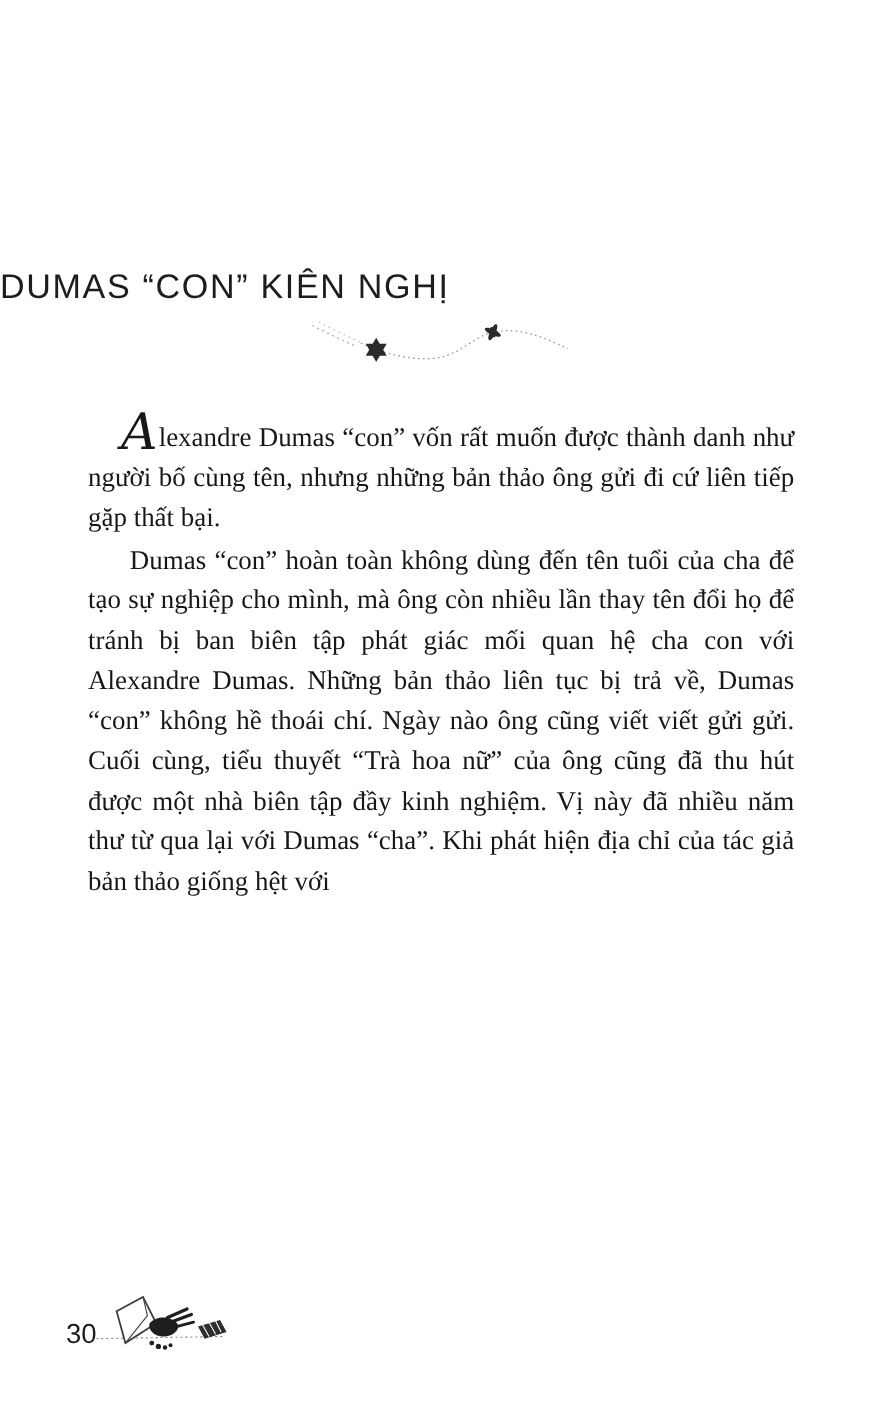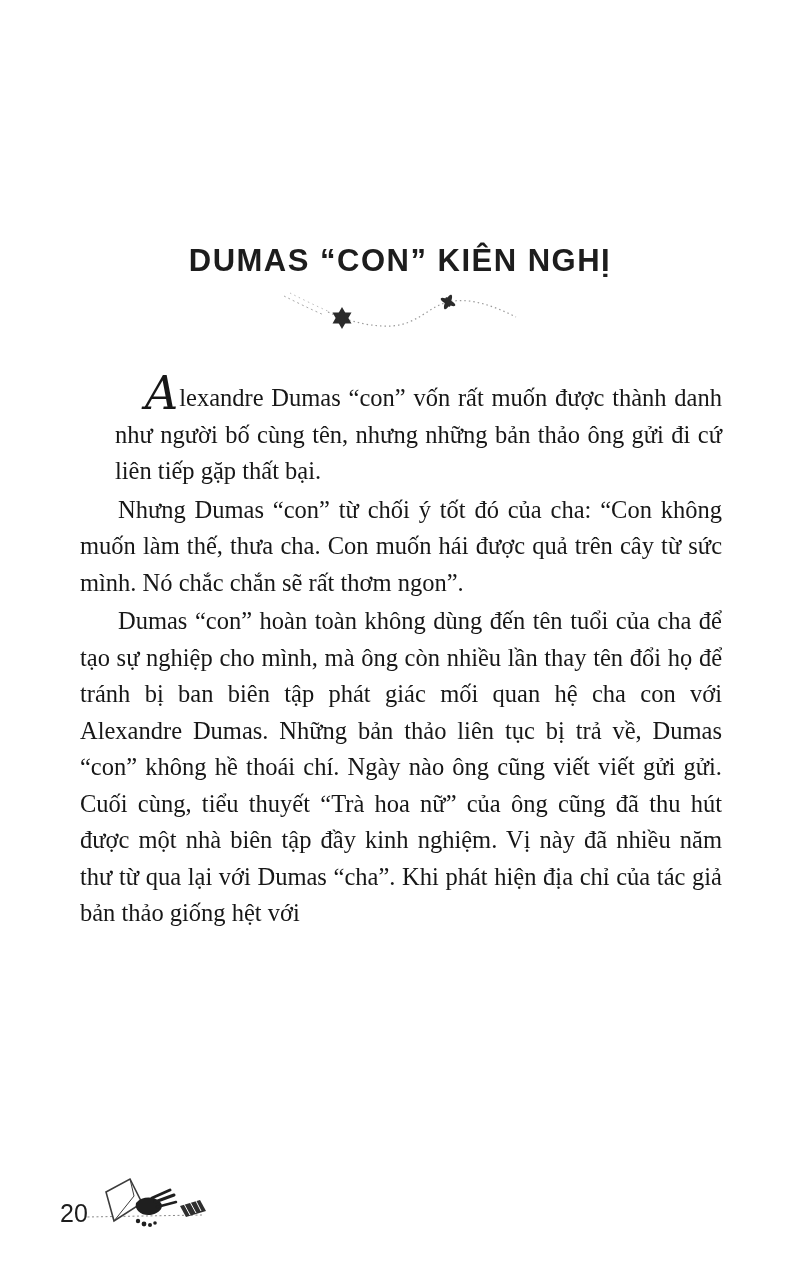--- a/index.html
+++ b/index.html
@@ -14,24 +14,24 @@
     background: #ffffff;
     color: #1c1c1c;
     overflow: hidden;
   }
   .chapter-title {
     position: absolute;
     top: 243px;
     left: 0;
     width: 100%;
     margin: 0;
-    text-align: center;
+    text-align: left;
     font-family: "Liberation Sans", sans-serif;
     font-size: 31px;
-    font-weight: 700;
+    font-weight: 400;
     letter-spacing: 1.5px;
     color: #1d1d1d;
   }
   .divider {
     position: absolute;
     top: 290px;
     left: 0;
     width: 100%;
     text-align: center;
   }
@@ -45,21 +45,20 @@
     line-height: 36.5px;
     text-align: justify;
     color: #171717;
   }
   .para {
     margin: 0 0 2px 0;
     text-indent: 38px;
   }
   .para.first {
     text-indent: 30px;
-    margin-left: 35px;
   }
   .drop-cap {
     font-family: "DejaVu Serif", serif;
     font-style: italic;
     font-size: 46px;
     line-height: 0;
     position: relative;
     top: 3px;
     margin-right: 1px;
   }
@@ -105,26 +104,25 @@
         <ellipse rx="8" ry="2.6" transform="rotate(25)"></ellipse>
         <ellipse rx="8" ry="2.6" transform="rotate(115)"></ellipse>
         <ellipse rx="5" ry="2" transform="rotate(70)"></ellipse>
         <circle r="2.2"></circle>
       </g>
     </svg>
   </div>
 
   <div class="body-text">
     <p class="para first"><span class="drop-cap">A</span><span>lexandre Dumas “con” vốn rất muốn được thành danh như người bố cùng tên, nhưng những bản thảo ông gửi đi cứ liên tiếp gặp thất bại.</span></p>
-    <p class="para">Nhưng Dumas “con” từ chối ý tốt đó của cha: “Con không muốn làm thế, thưa cha. Con muốn hái được quả trên cây từ sức mình. Nó chắc chắn sẽ rất thơm ngon”.</p>
     <p class="para">Dumas “con” hoàn toàn không dùng đến tên tuổi của cha để tạo sự nghiệp cho mình, mà ông còn nhiều lần thay tên đổi họ để tránh bị ban biên tập phát giác mối quan hệ cha con với Alexandre Dumas. Những bản thảo liên tục bị trả về, Dumas “con” không hề thoái chí. Ngày nào ông cũng viết viết gửi gửi. Cuối cùng, tiểu thuyết “Trà hoa nữ” của ông cũng đã thu hút được một nhà biên tập đầy kinh nghiệm. Vị này đã nhiều năm thư từ qua lại với Dumas “cha”. Khi phát hiện địa chỉ của tác giả bản thảo giống hệt với</p>
   </div>
 
   <div class="footer">
-    <span class="page-number">20</span>
+    <span class="page-number">30</span>
     <svg class="footer-sketch" width="150" height="56" viewBox="0 0 150 56" aria-hidden="true">
 
       <line x1="-55" y1="42" x2="118" y2="39" stroke="#8a8a8a" stroke-width="1" stroke-dasharray="2,2.5"></line>
 
       <path d="M22,16 L46,3 L58,27 L30,45 Z" fill="#ffffff" stroke="#3c3c3c" stroke-width="1.6"></path>
       <path d="M46,3 L50,20 L30,45" fill="none" stroke="#3c3c3c" stroke-width="1"></path>
 
       <path d="M52,27 C58,20 70,20 76,26 C81,30 76,38 66,39 C58,40 50,34 52,27 Z" fill="#1f1f1f"></path>
 
       <path d="M68,22 L86,14" stroke="#1f1f1f" stroke-width="3" stroke-linecap="round"></path>

